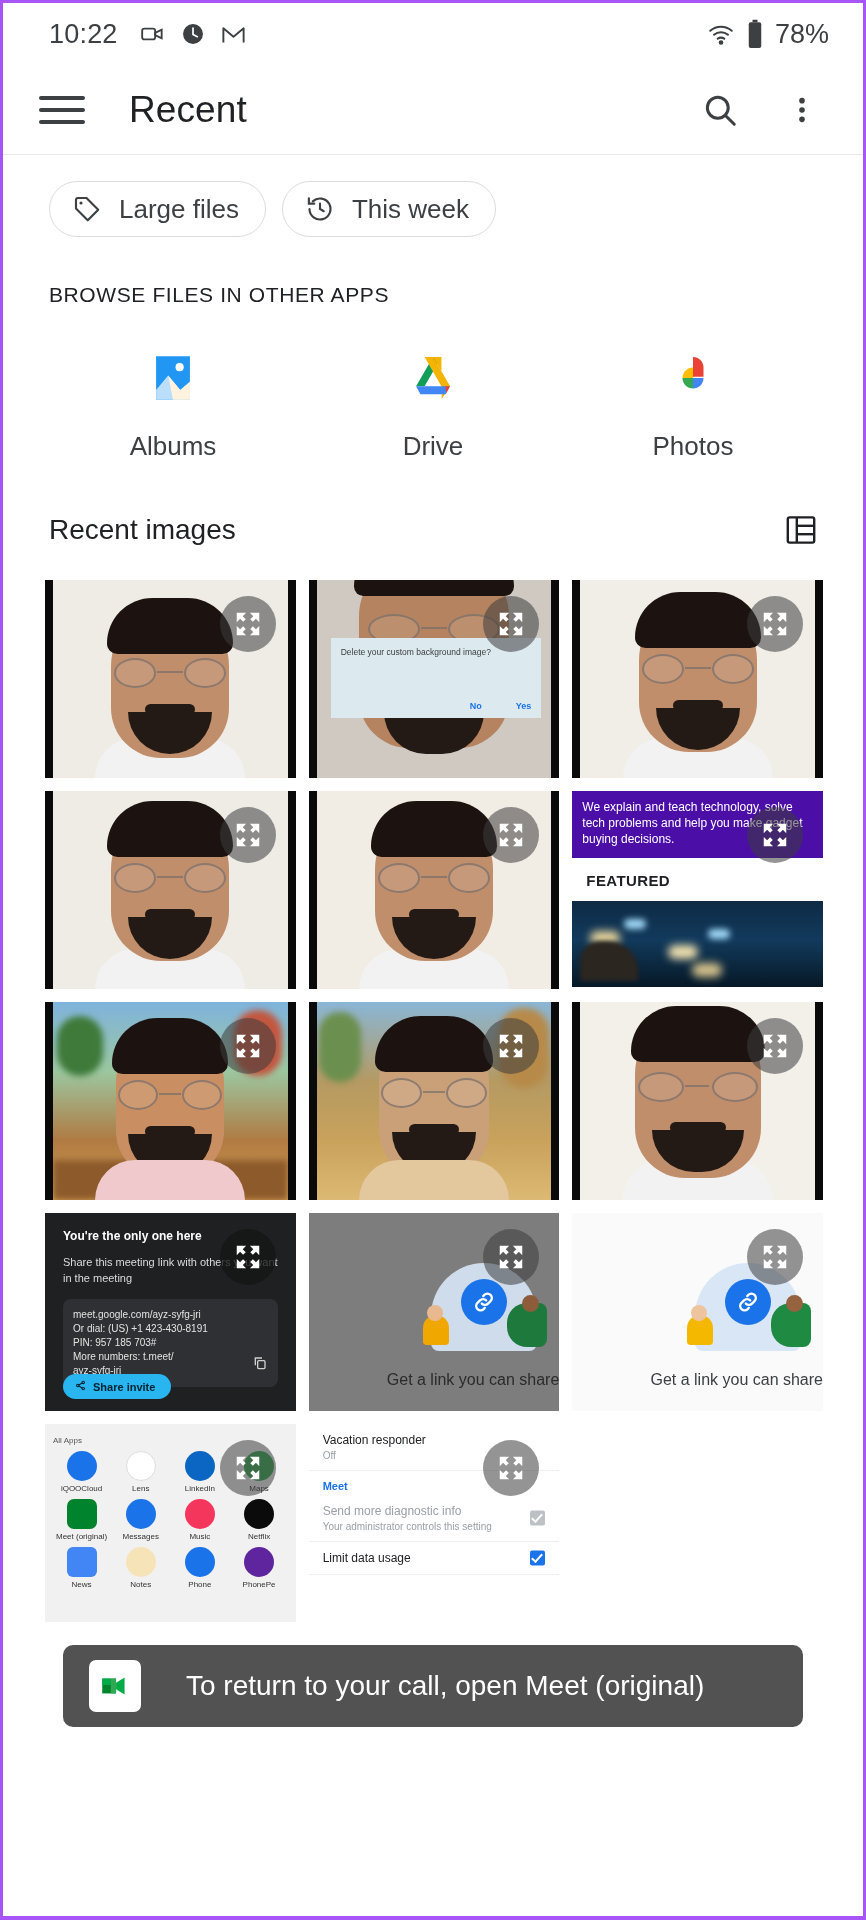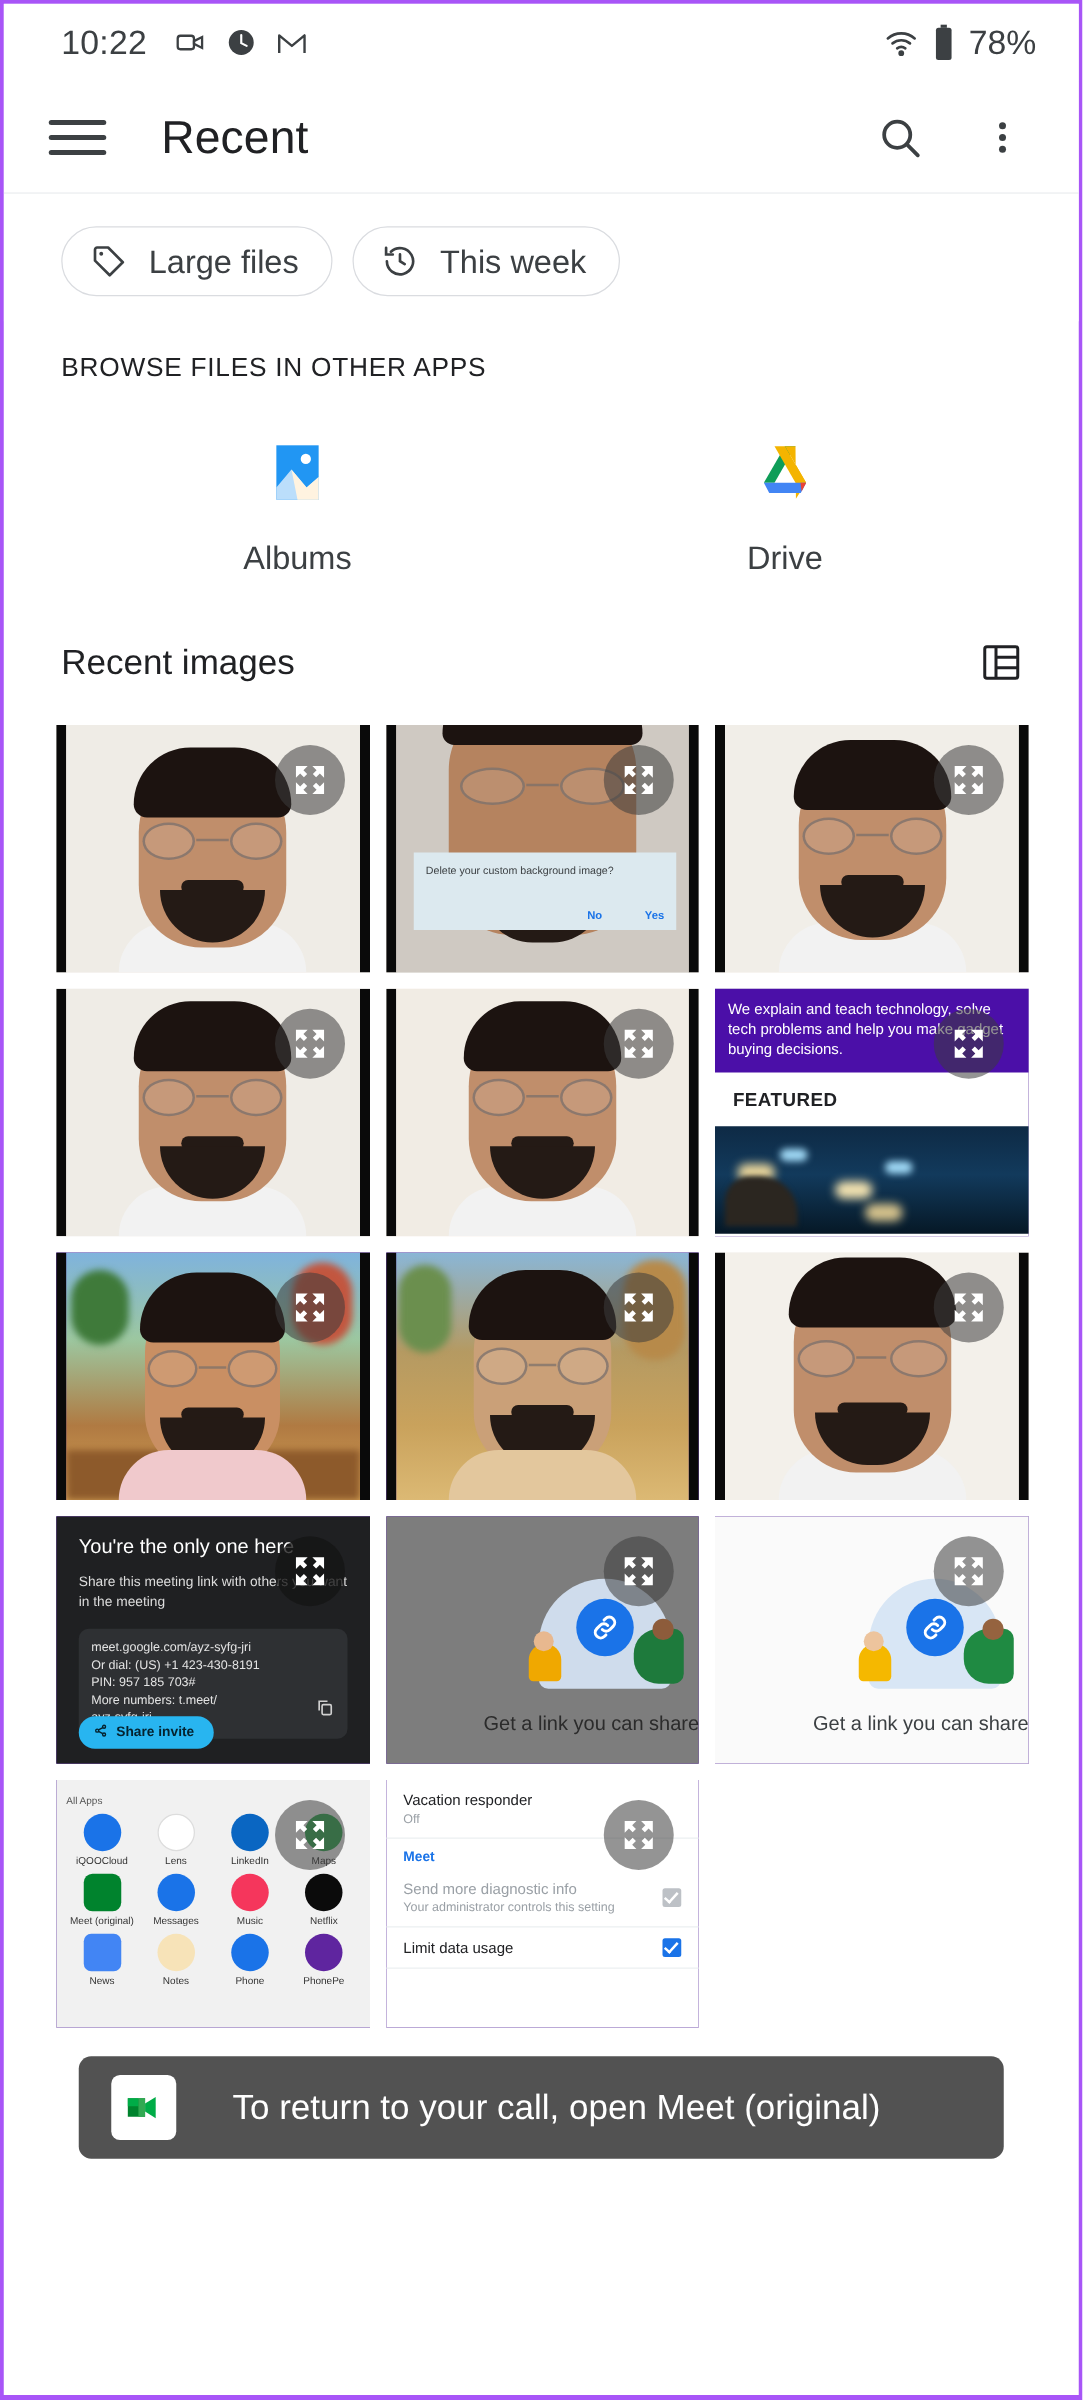--- a/index.html
+++ b/index.html
@@ -140,21 +140,21 @@
   .f-glass b { position:absolute; top:13px; left:43px; width:26px; height:2px; background:rgba(120,110,105,.7); }
   .f-mous { position:absolute; left:50%; transform:translateX(-50%); width:50px; height:11px;
             background:#241a15; border-radius:6px; }
   .f-beard { position:absolute; left:50%; transform:translateX(-50%); width:84px; height:42px;
              background:#241a15; border-radius:0 0 42px 42px; }
   .f-shirt { position:absolute; left:50%; bottom:0; transform:translateX(-50%); width:150px; height:40px;
              background:#f2f2f2; border-radius:60px 60px 0 0; }
 
   
   .meet-dark { position:absolute; inset:0; background:#1f2022; color:#fff; padding:16px 18px; }
-  .meet-dark .h { font-size:16px; font-weight:400; margin-bottom:12px; }
+  .meet-dark .h { font-size:12px; font-weight:700; margin-bottom:12px; }
   .meet-dark .p { font-size:11px; line-height:1.45; color:#dcdcdc; }
   .meet-box { margin-top:12px; background:#2e3033; border-radius:8px; padding:9px 10px; position:relative; }
   .meet-box div { font-size:10px; line-height:1.4; color:#e3e3e3; white-space:nowrap; }
   .copy-ic { position:absolute; right:10px; bottom:12px; }
   .share-pill { position:absolute; left:18px; bottom:12px; background:#28b5f0; color:#05222e;
                 border-radius:18px; padding:6px 16px 6px 12px; display:flex; align-items:center; gap:7px;
                 font-size:11px; font-weight:600; }
 
   .link-tile { position:absolute; inset:0; display:flex; flex-direction:column;
                align-items:flex-end; justify-content:flex-end; padding-bottom:22px; }
@@ -320,20 +320,32 @@
           <path d="M24 6 L9.5 31 L16.8 31 L31.2 6 Z" fill="#0f9d58"></path>
           <path d="M24 6 L38.5 31 L31.2 31 L16.8 6 Z" fill="#f4b400" transform="translate(0,0)"></path>
           <path d="M31.2 6 L24 6 L38.5 31 L31.5 42 Z" fill="#f4b400"></path>
           <path d="M9.5 31 L38.5 31 L34.8 38 L13.2 38 Z" fill="#4285f4"></path>
           <path d="M34.6 31 L38.5 31 L35.4 37 Z" fill="#ea4335"></path>
         </svg>
       </div>
       <div class="app-label">Drive</div>
     </div>
 
+    <div class="app-item">
+      <div class="app-icon-box">
+        <svg class="icon-svg" width="56" height="56" viewBox="0 0 48 48">
+          <path d="M24 23 L24 7 A9 9 0 0 1 24 23 Z" fill="#ea4335" transform="translate(0,0)"></path>
+          <path d="M24 6c5 0 9 4 9 9v8h-9z" fill="#ea4335"></path>
+          <path d="M24 24h-9c0-5 4-9 9-9v9z" fill="#fbbc04"></path>
+          <path d="M24 24v9c-5 0-9-4-9-9h9z" fill="#34a853"></path>
+          <path d="M24 24h9c0 5-4 9-9 9v-9z" fill="#4285f4"></path>
+        </svg>
+      </div>
+      <div class="app-label">Photos</div>
+    </div>
   </div>
 
   <div class="recent-head">
     <div class="recent-title">Recent images</div>
     <div class="list-toggle">
       <svg class="icon-svg" width="36" height="36" viewBox="0 0 24 24" fill="none" stroke="#202124" stroke-width="1.6">
         <rect x="3.2" y="3.6" width="17.6" height="16.8" rx="1.2"></rect>
         <line x1="9.2" y1="3.6" x2="9.2" y2="20.4"></line>
         <line x1="9.2" y1="9.2" x2="20.8" y2="9.2"></line>
         <line x1="9.2" y1="14.8" x2="20.8" y2="14.8"></line>
@@ -376,21 +388,21 @@
         <div class="mid" style="background:#cfc9c2">
           <div class="f-head" style="top:-22px; width:150px; height:190px; background:#b5835f"></div>
           <div class="f-hair" style="top:-34px; width:160px; height:50px"></div>
           <div class="f-glass" style="top:34px; width:132px">
               <i class="l" style="width:52px"></i>
               <i class="r" style="width:52px"></i>
               <b style="left:53px;width:26px"></b>
             </div>
           <div class="f-mous" style="top:112px; width:58px"></div>
           <div class="f-beard" style="top:120px; width:100px; height:54px"></div>
-          <div style="position:absolute;left:14px;right:10px;top:58px;height:62px;background:#dce9ef;border-radius:0;margin-top:44px;">
+          <div style="position:absolute;left:14px;right:10px;top:58px;height:80px;background:#dce9ef;border-radius:0;">
             <div style="font-size:8.5px;color:#3c4043;padding:9px 10px 0;">Delete your custom background image?</div>
             <div style="position:absolute;right:10px;bottom:7px;display:flex;gap:34px;font-size:9px;color:#1a73e8;font-weight:600;">
               <span>No</span>
               <span>Yes</span>
             </div>
           </div>
         </div>
         <div class="bar"></div>
       </div>
       <div class="expand">

